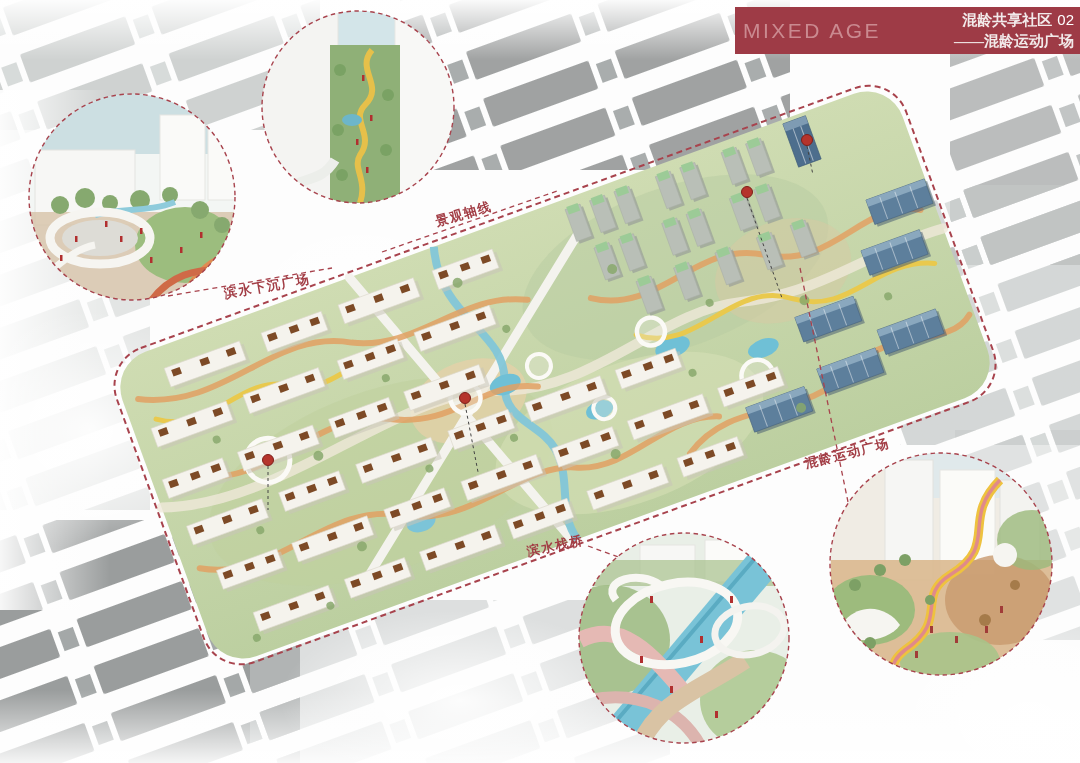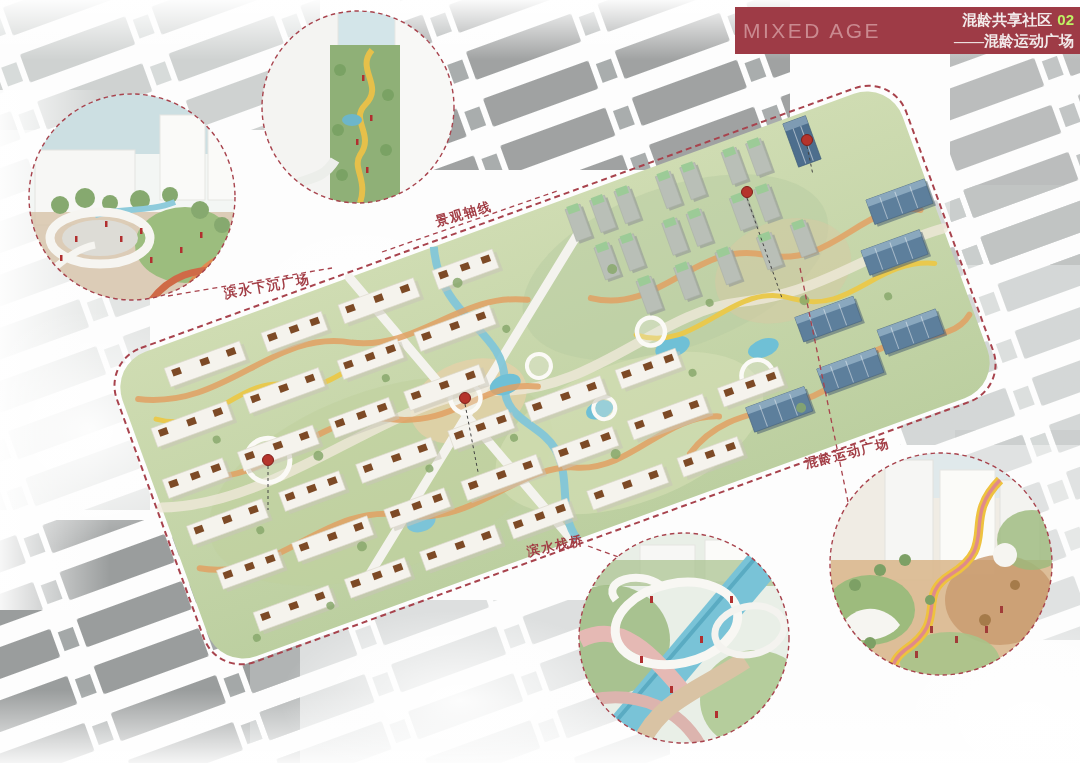--- a/index.html
+++ b/index.html
@@ -14,21 +14,21 @@
     padding:0;box-sizing:border-box;gap:20px;
   }
   .header .en{
     margin-left:8px;color:#ca8a90;font-size:21px;line-height:22px;
     letter-spacing:2.5px;font-weight:400;white-space:nowrap;
   }
   .header .cn{
     margin-right:6px;text-align:right;color:#f2eaea;font-weight:bold;
     font-size:15px;line-height:21px;font-family:"Liberation Serif",serif;white-space:nowrap;
   }
-  .header .cn .num{color:#bef264;font-weight:bold;margin-left:5px;font-family:"Liberation Sans",sans-serif;}
+  .header .cn .num{color:#ffffff;font-weight:normal;margin-left:5px;font-family:"Liberation Sans",sans-serif;}
   text.plan-label{
     font-family:"Liberation Serif",serif;font-weight:bold;
     fill:#a23d45;font-size:13px;letter-spacing:1.5px;
   }
 </style>
 </head>
 <body>
 
 <div class="canvas">
 

